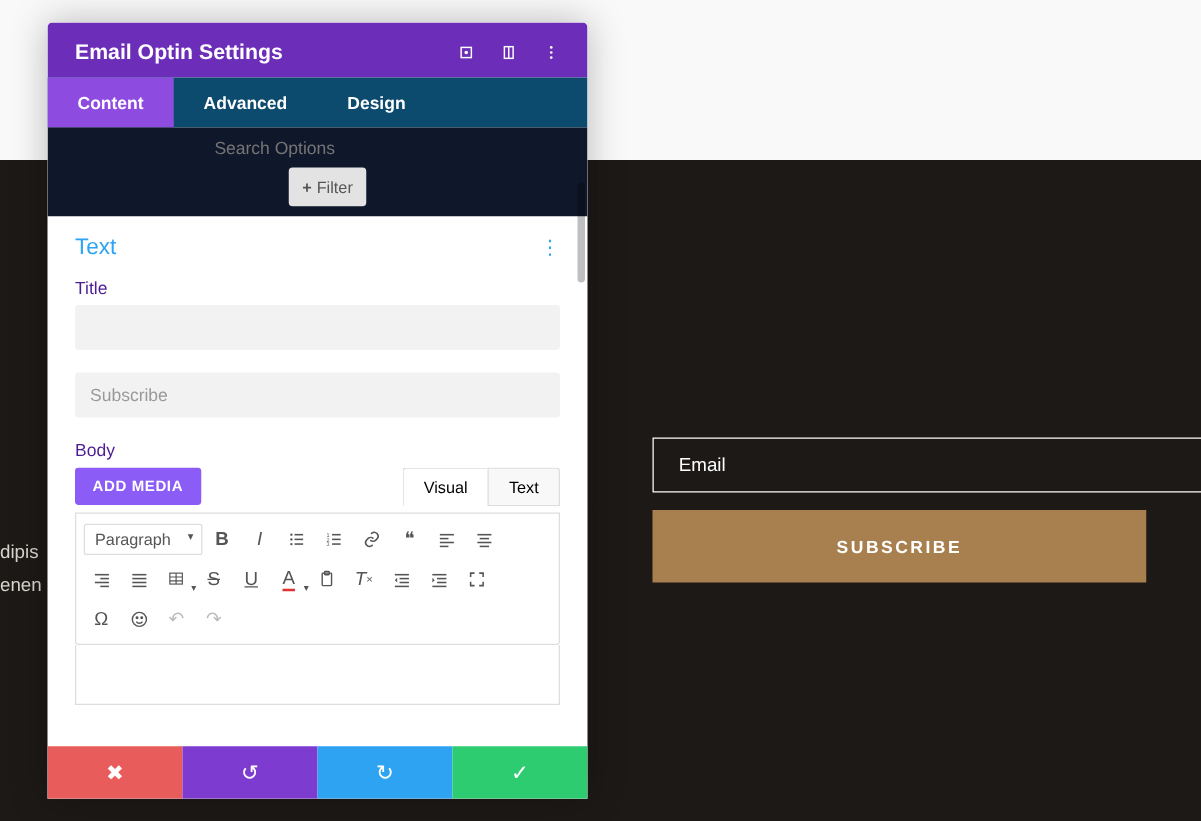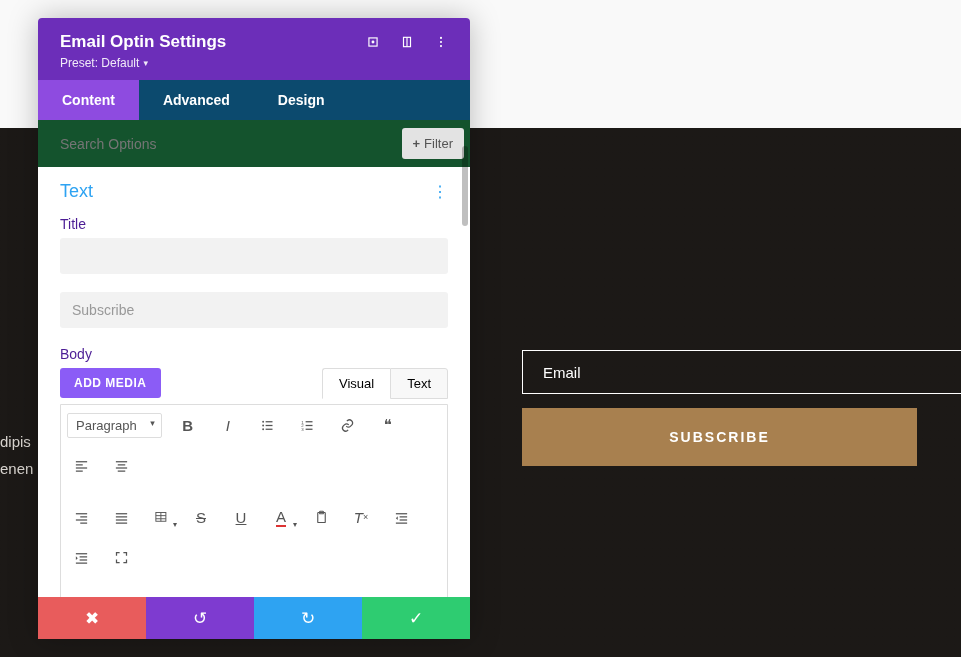--- a/index.html
+++ b/index.html
@@ -20,41 +20,41 @@
 .panel-title { font-size: 17px; font-weight: 600; }
 .header-icons { display: flex; gap: 20px; }
 .header-icons span { cursor: pointer; font-size: 14px; display: inline-flex; align-items: center; justify-content: center; }
 .panel-preset { font-size: 12px; margin-top: 4px; opacity: 0.9; display: flex; align-items: center; gap: 4px; }
 .panel-preset::after { content: "▾"; font-size: 9px; }
 
 .tabs { display: flex; background: #0c4a6e; }
 .tab { padding: 12px 24px; color: #fff; font-size: 14px; font-weight: 600; cursor: pointer; }
 .tab.active { background: #8e4be0; }
 
-.search-row { display: flex; align-items: center; background: #14532d; padding: 8px 6px 8px 22px; gap: 8px; }
+.search-row { display: flex; align-items: center; background: #0f172a; padding: 8px 6px 8px 22px; gap: 8px; flex-direction: column; }
 .search-input { flex: 1; border: none; background: transparent; font-size: 14px; color: #999; outline: none; }
 .filter-btn { background: #e3e3e3; border: none; padding: 8px 11px; font-size: 13px; color: #555; cursor: pointer; display: flex; align-items: center; gap: 4px; border-radius: 3px; }
 .filter-btn::before { content: "+"; font-weight: 700; }
 
 .panel-body { flex: 1; overflow: auto; padding: 14px 22px; position: relative; }
 .section-title-row { display: flex; justify-content: space-between; align-items: center; margin-bottom: 14px; }
 .section-title { color: #2ea3f2; font-size: 18px; font-weight: 400; }
 .section-menu { color: #2ea3f2; font-size: 16px; cursor: pointer; }
 
 .field-label { font-size: 14px; color: #4c1d95; margin-bottom: 6px; }
 .field-input { width: 100%; background: #f2f2f2; border: none; padding: 10px 12px; font-size: 14px; color: #999; border-radius: 3px; margin-bottom: 18px; }
 
 .addmedia-btn { background: #8b5cf6; color: #fff; border: none; padding: 8px 14px; font-size: 12px; font-weight: 700; letter-spacing: 0.5px; border-radius: 3px; cursor: pointer; }
 .editor-tabs { float: right; display: flex; }
 .editor-tab { border: 1px solid #ddd; padding: 7px 16px; font-size: 13px; background: #f8f8f8; cursor: pointer; }
 .editor-tab.active { background: #fff; border-bottom-color: #fff; }
 .editor-tab:first-child { border-right: none; border-radius: 3px 0 0 0; }
 .editor-tab:last-child { border-radius: 0 3px 0 0; }
 
-.toolbar { clear: both; border: 1px solid #ddd; border-radius: 0 0 3px 3px; margin-top: -1px; padding: 6px; display: flex; flex-wrap: wrap; gap: 12px; align-items: center; }
+.toolbar { clear: both; border: 1px solid #ddd; border-radius: 0 0 3px 3px; margin-top: -1px; padding: 6px; display: flex; flex-wrap: wrap; gap: 2px; align-items: center; }
 .tb-select { border: 1px solid #ddd; padding: 4px 24px 4px 8px; font-size: 13px; background: #fff; color: #555; border-radius: 2px; position: relative; cursor: pointer; }
 .tb-select::after { content: "▾"; position: absolute; right: 6px; font-size: 9px; }
 .tb-btn { width: 28px; height: 28px; display: inline-flex; align-items: center; justify-content: center; font-size: 15px; color: #555; cursor: pointer; border-radius: 2px; }
 .tb-break { flex-basis: 100%; height: 0; }
 
 .editor-area { border: 1px solid #ddd; border-top: none; min-height: 48px; background: #fff; }
 
 .action-bar { display: flex; height: 42px; }
 .action-btn { flex: 1; display: flex; align-items: center; justify-content: center; color: #fff; font-size: 17px; cursor: pointer; }
 .ab-close { background: #e85c5c; }
@@ -103,23 +103,20 @@
           </span>
         <span>
             <svg viewBox="0 0 24 24" fill="currentColor">
               <circle cx="12" cy="5" r="1.8"></circle>
               <circle cx="12" cy="12" r="1.8"></circle>
               <circle cx="12" cy="19" r="1.8"></circle>
             </svg>
           </span>
       </div>
     </div>
-    <div class="panel-preset">
-        <span>Preset: Default</span>
-      </div>
   </div>
 
   <div class="tabs">
     <div class="tab active">Content</div>
     <div class="tab">Advanced</div>
     <div class="tab">Design</div>
   </div>
 
   <div class="search-row">
     <input class="search-input" placeholder="Search Options" style="">

